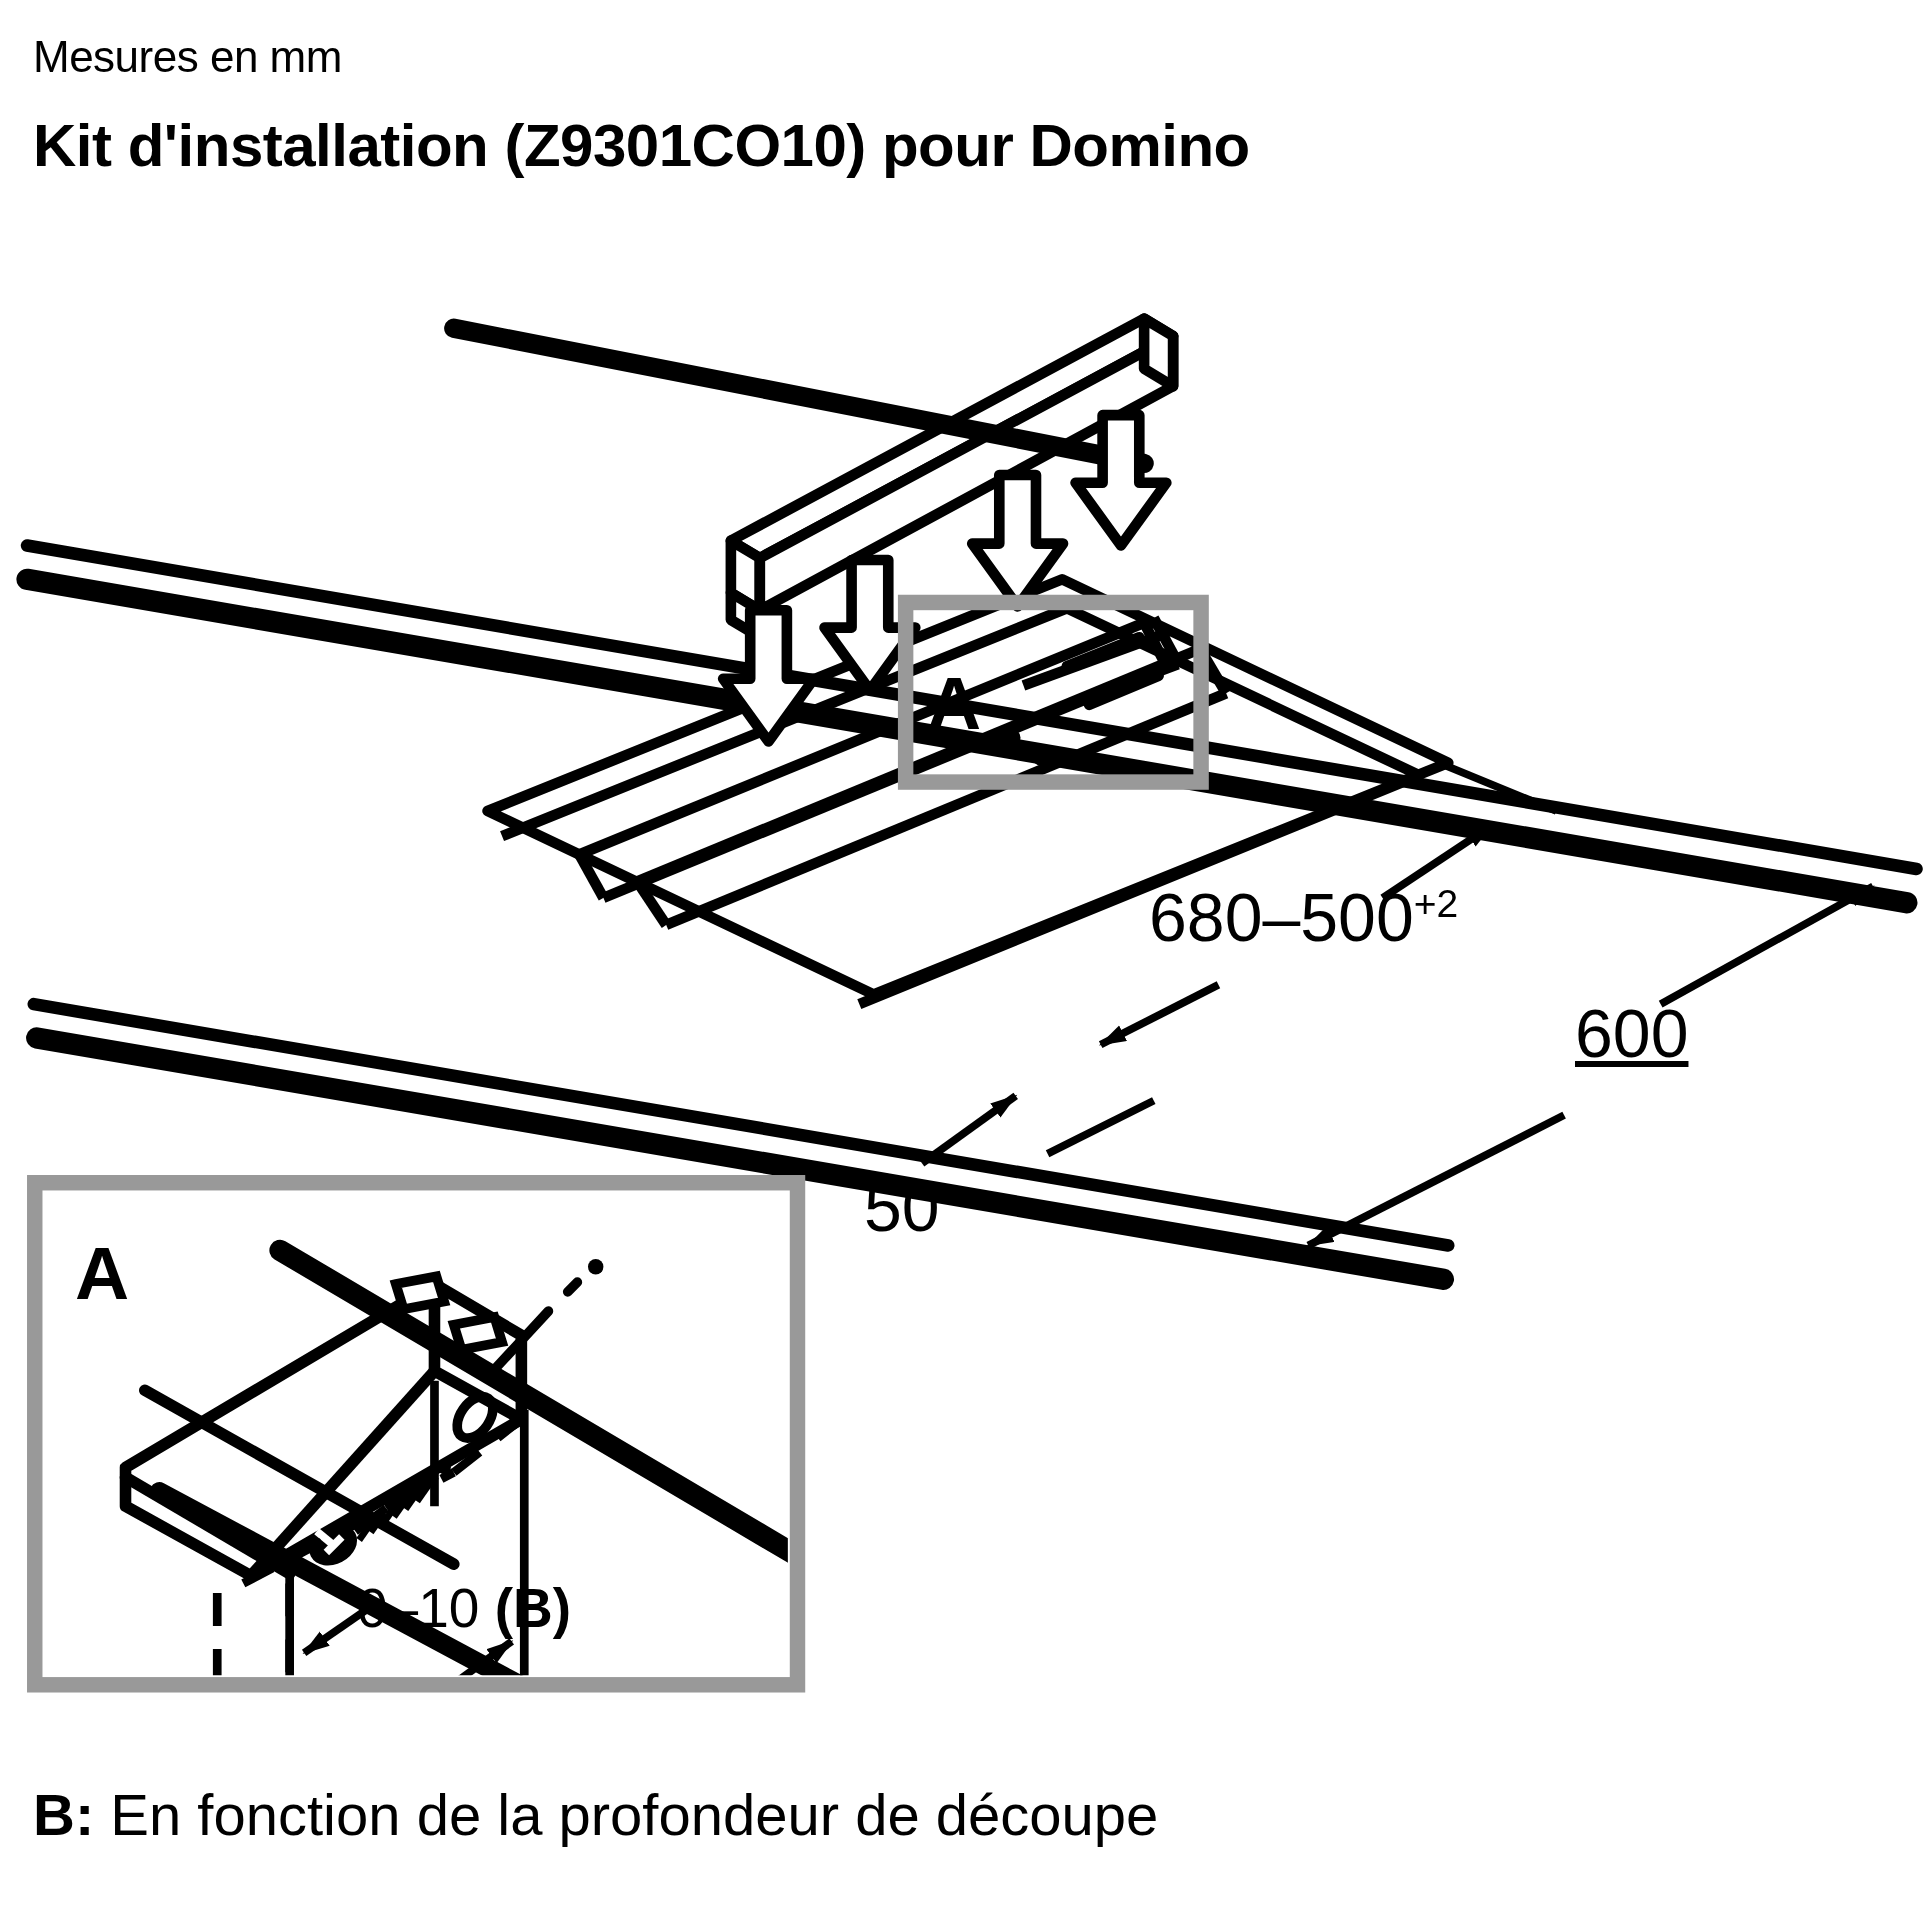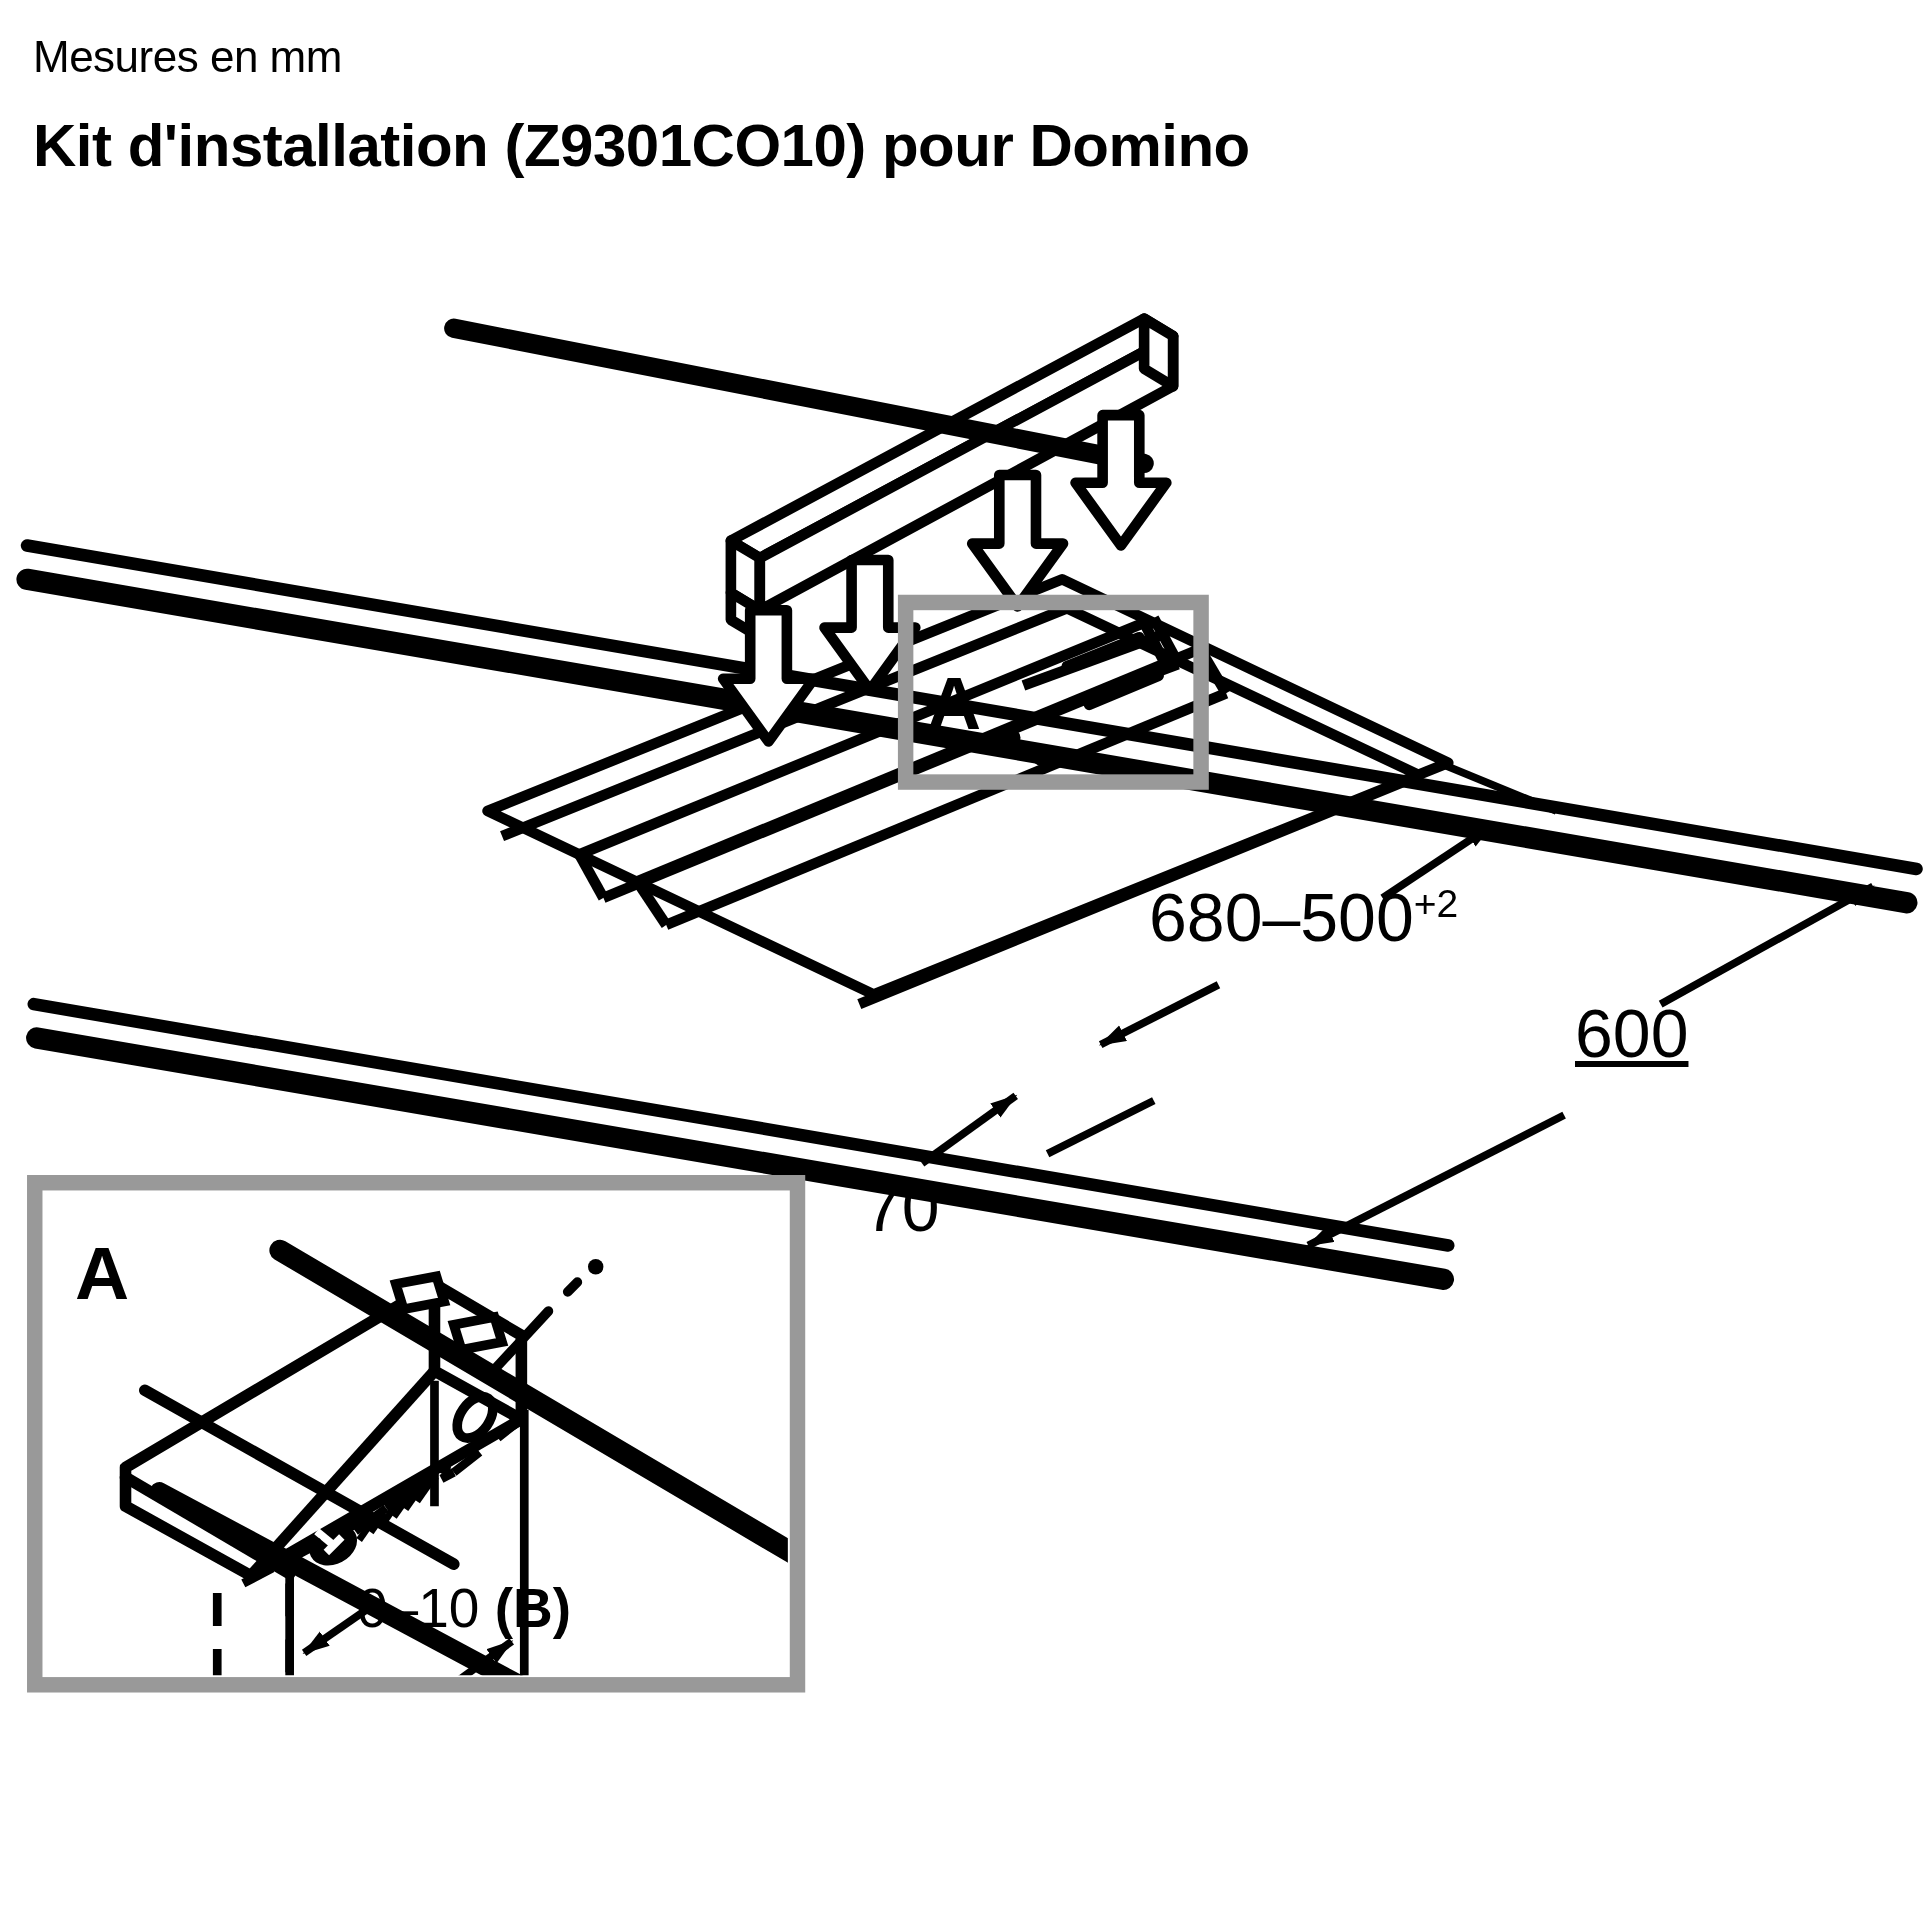--- a/index.html
+++ b/index.html
@@ -292,22 +292,25 @@
   <div class="callout-letter" id="callout-letter-main">A</div>
 
   <div class="callout-letter" id="callout-letter-detail">A</div>
 
   <div class="dim-label" id="dim-490">
     <span>680–500</span><span class="sup">+2</span>
   </div>
 
   <div class="dim-label" id="dim-600">600</div>
 
-  <div class="dim-label" id="dim-50">70</div>
+  <div class="dim-label" id="dim-50">50</div>
 
   <div id="detail-dim-0-10">
     <span>0–10</span>
     <span class="bold">(B)</span>
   </div>
 
+  <div class="footer-caption">
+    <span class="lead">B:</span><span> En fonction de la profondeur de découpe</span>
+  </div>
 
 </div>
 
 
 </body></html>

